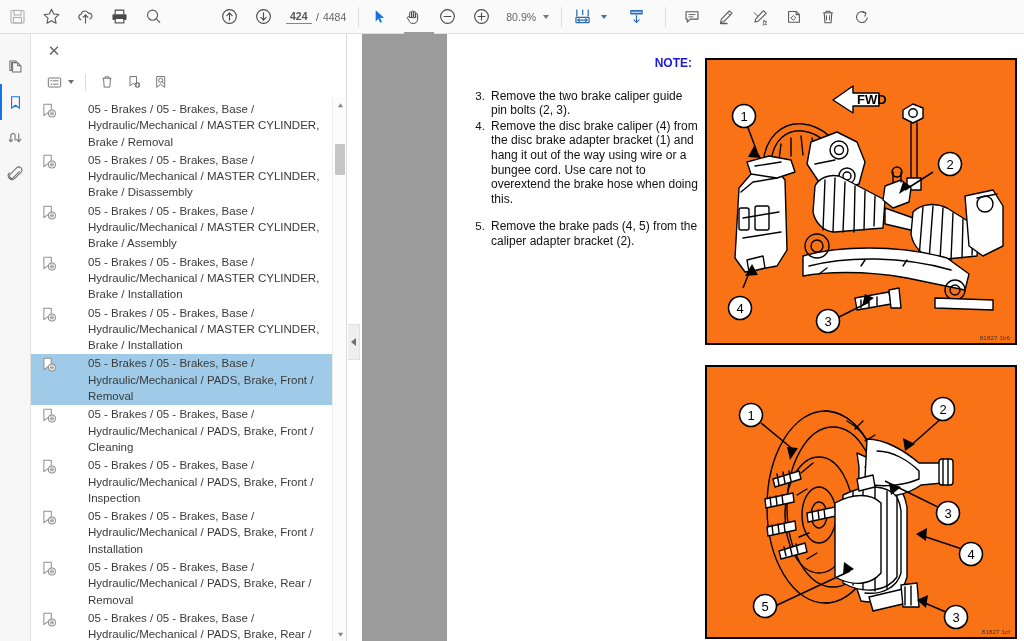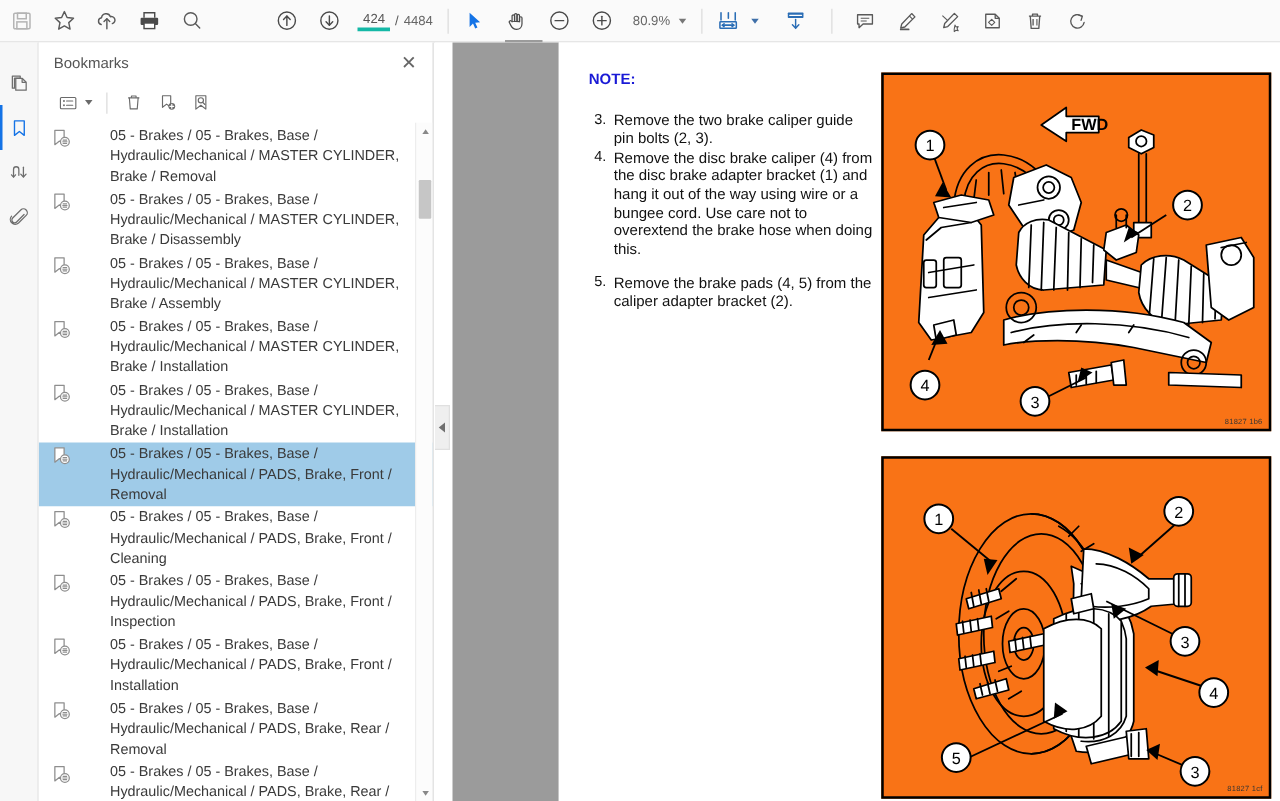--- a/index.html
+++ b/index.html
@@ -26,23 +26,24 @@
     cursor: pointer;
   }
   .tb-btn svg { display: block; }
   .tb-sep { width: 1px; height: 20px; background: #dcdcdc; margin: 0 3px; }
   .tb-spacer-a { width: 42px; }
   .tb-pagebox {
     display: flex; align-items: center; gap: 4px;
     font-size: 10.5px; color: #555; margin-left: 6px;
   }
   .pagenum {
-    border-bottom: 3px solid #14b8a6;
-    padding: 1px 4px 1px 4px; min-width: 26px; text-align: right;
+    border-bottom: 1px solid #14b8a6;
+    padding: 1px 4px 1px 4px; min-width: 26px; text-align: left;
     color: #555;
+    font-weight: bold;
   }
   .pagetotal { color: #666; }
   .tb-zoomval {
     font-size: 10.5px; color: #666; min-width: 36px; text-align: center;
     padding-left: 8px;
   }
   .caret-sm {
     width: 0; height: 0;
     border-left: 3.5px solid transparent;
     border-right: 3.5px solid transparent;
@@ -162,21 +163,21 @@
     border-right: 5px solid #707070;
   }
 
   .page {
     position: absolute; left: 447px; top: 34px; width: 577px; height: 607px;
     background: #ffffff; overflow: hidden;
   }
 
   
   .doc-col { position: absolute; left: 24px; top: 22px; width: 230px; }
-  .note-block { display: flex; align-items: flex-start; flex-direction: column; }
+  .note-block { display: flex; align-items: flex-end; flex-direction: column; }
   .note-label {
     font-family: "Liberation Sans", sans-serif;
     font-weight: bold; font-size: 12px; color: #1a1ad6;
     margin-right: 9px; white-space: nowrap; line-height: 14.6px;
   }
   .note-body {
     font-weight: bold; font-size: 11.6px; line-height: 14.6px;
     color: #000; width: 142px;
   }
   .steps { margin-top: 18px; }
@@ -399,21 +400,20 @@
     </div>
     <div class="rail-btn">
       <svg width="17" height="17" viewBox="0 0 20 20" fill="none" stroke="#6e6e6e" stroke-width="1.2" stroke-linecap="round">
         <path d="M14.4 6.6 L7.4 13.6 a2.6 2.6 0 0 1-3.7-3.7 L11.3 2.3 a3.6 3.6 0 0 1 5.1 5.1 L9.2 14.6 a4.6 4.6 0 0 1-6.5-6.5"></path>
       </svg>
     </div>
   </div>
 
   <div class="panel">
     <div class="panel-head">
-      <span class="panel-title">Bookmarks</span>
       <span class="panel-close">✕</span>
     </div>
 
     <div class="panel-tools">
       <div class="pt-combo">
         <div class="pt-btn">
           <svg width="15" height="15" viewBox="0 0 18 18" fill="none" stroke="#6a6a6a" stroke-width="1.1">
             <rect x="1.6" y="3.6" width="14.8" height="10.8" rx="1"></rect>
             <circle cx="5" cy="7" r="0.9" fill="#6a6a6a" stroke="none"></circle>
             <circle cx="5" cy="11" r="0.9" fill="#6a6a6a" stroke="none"></circle>

